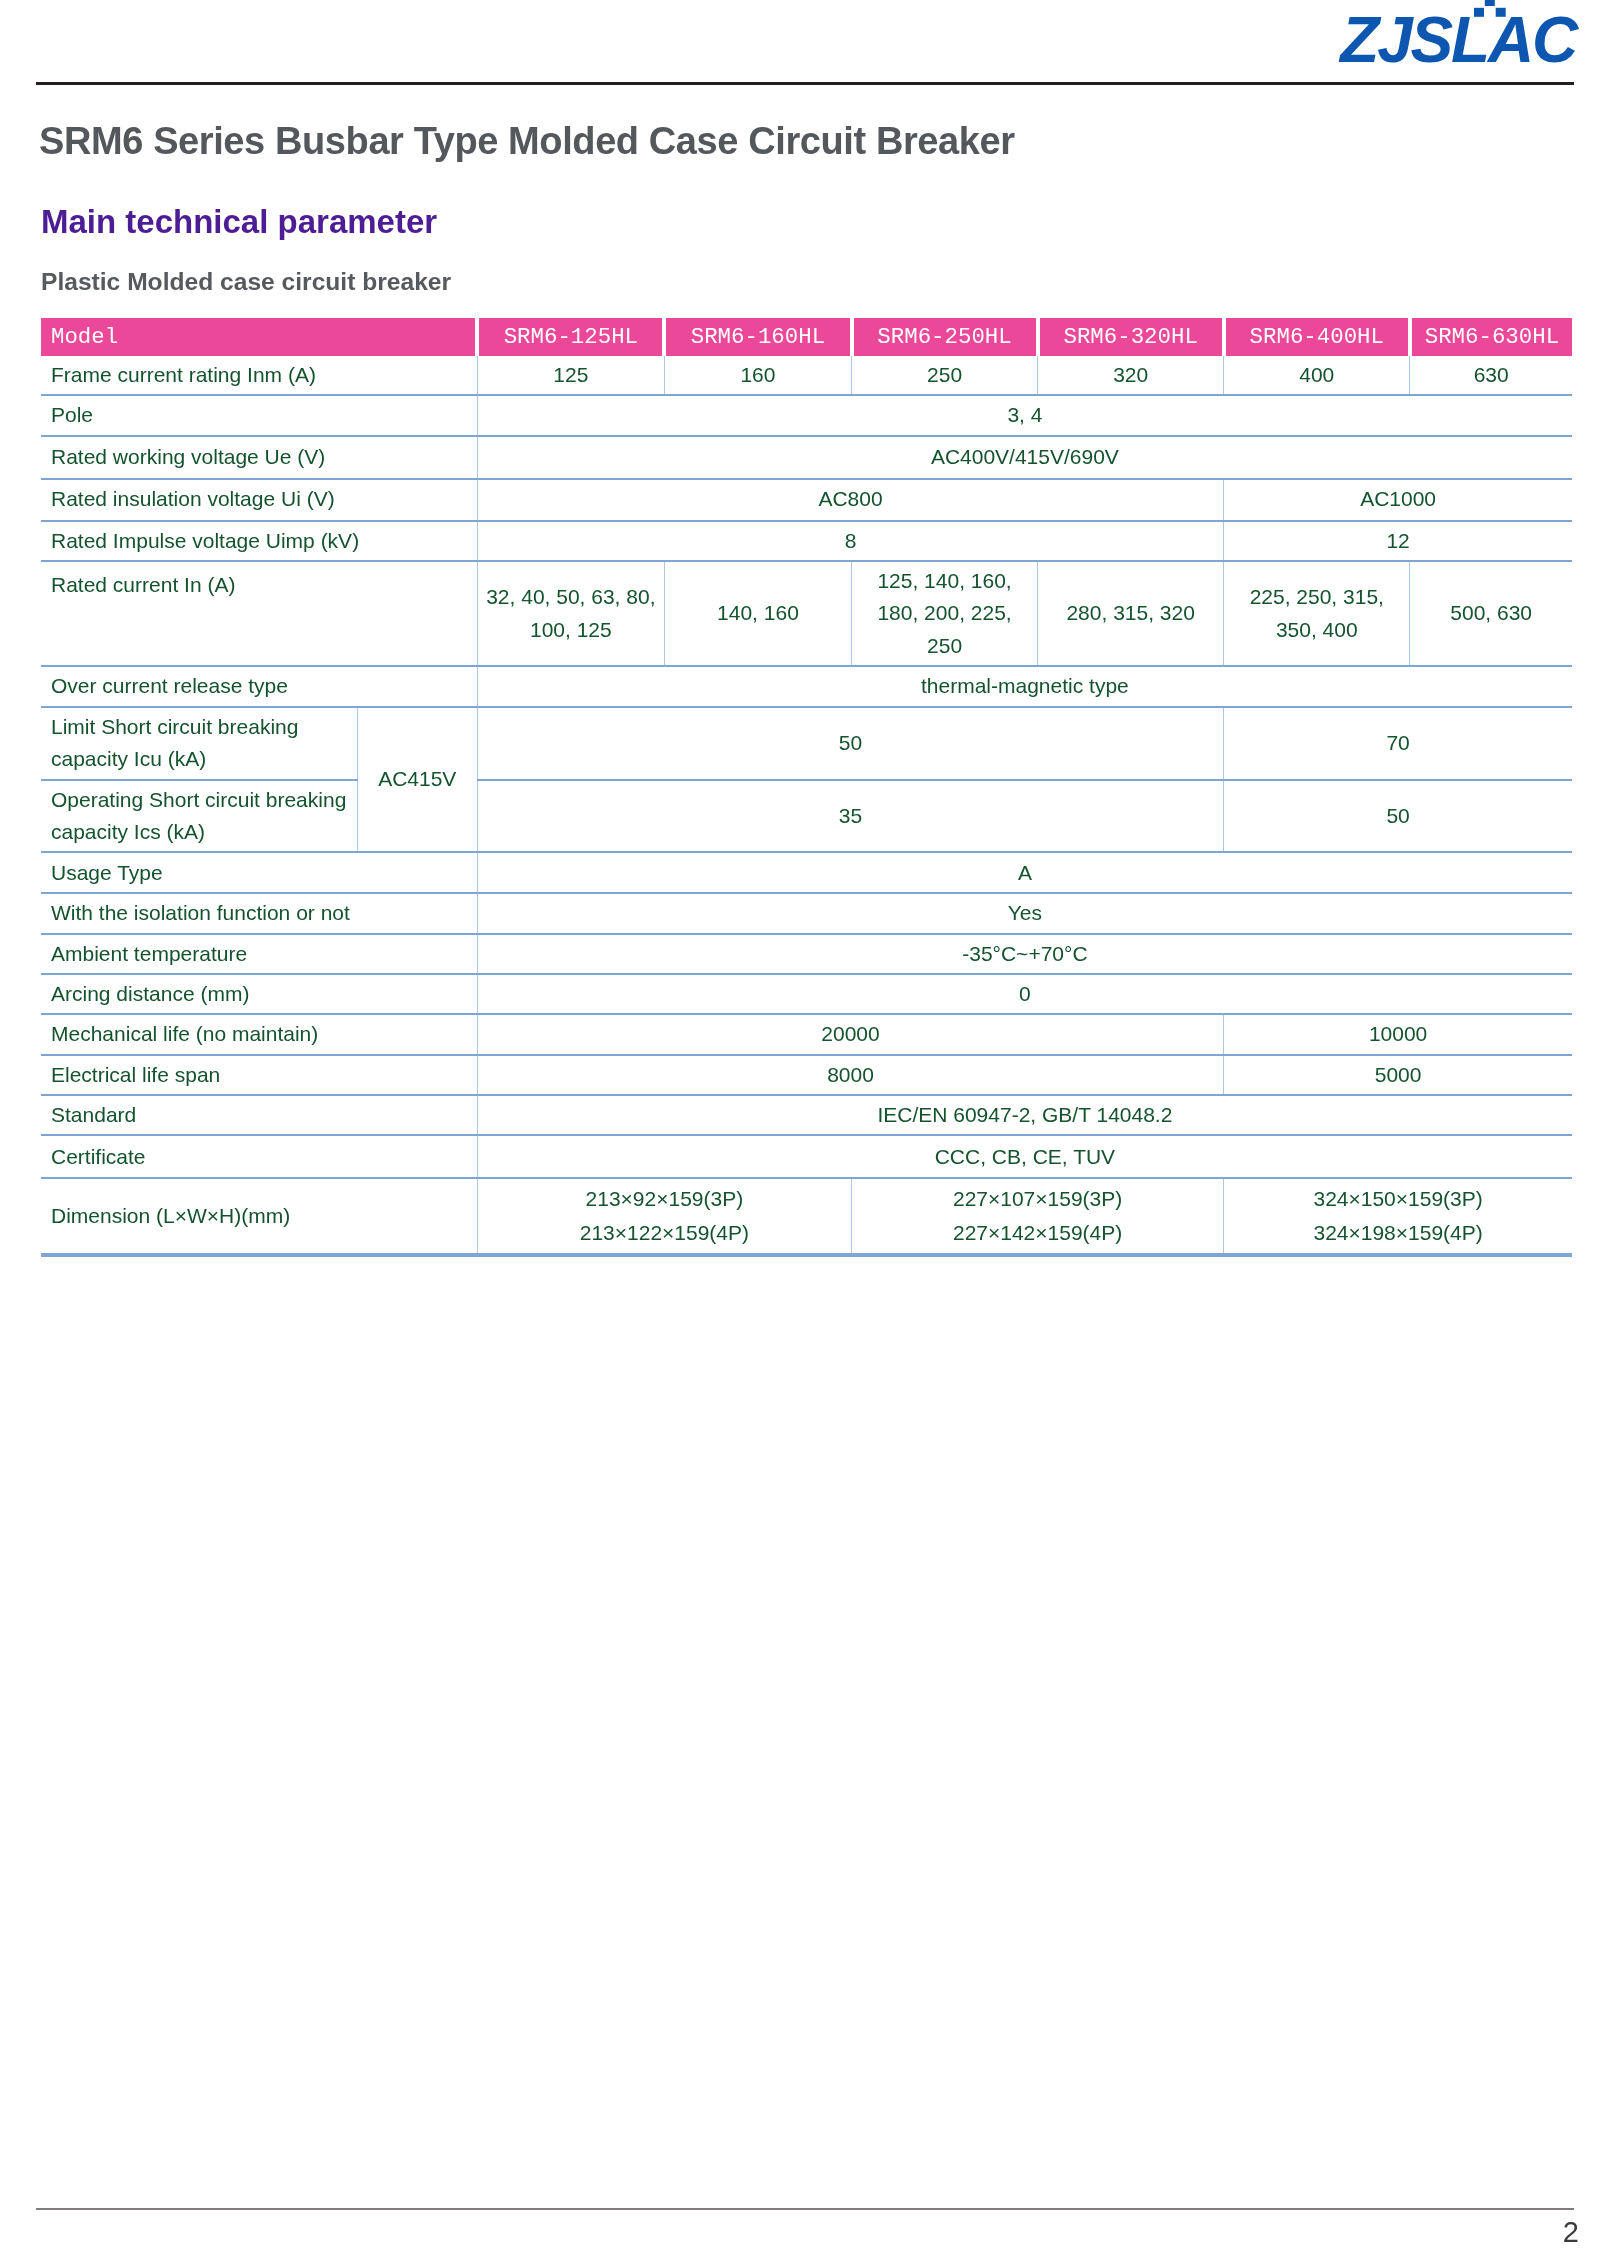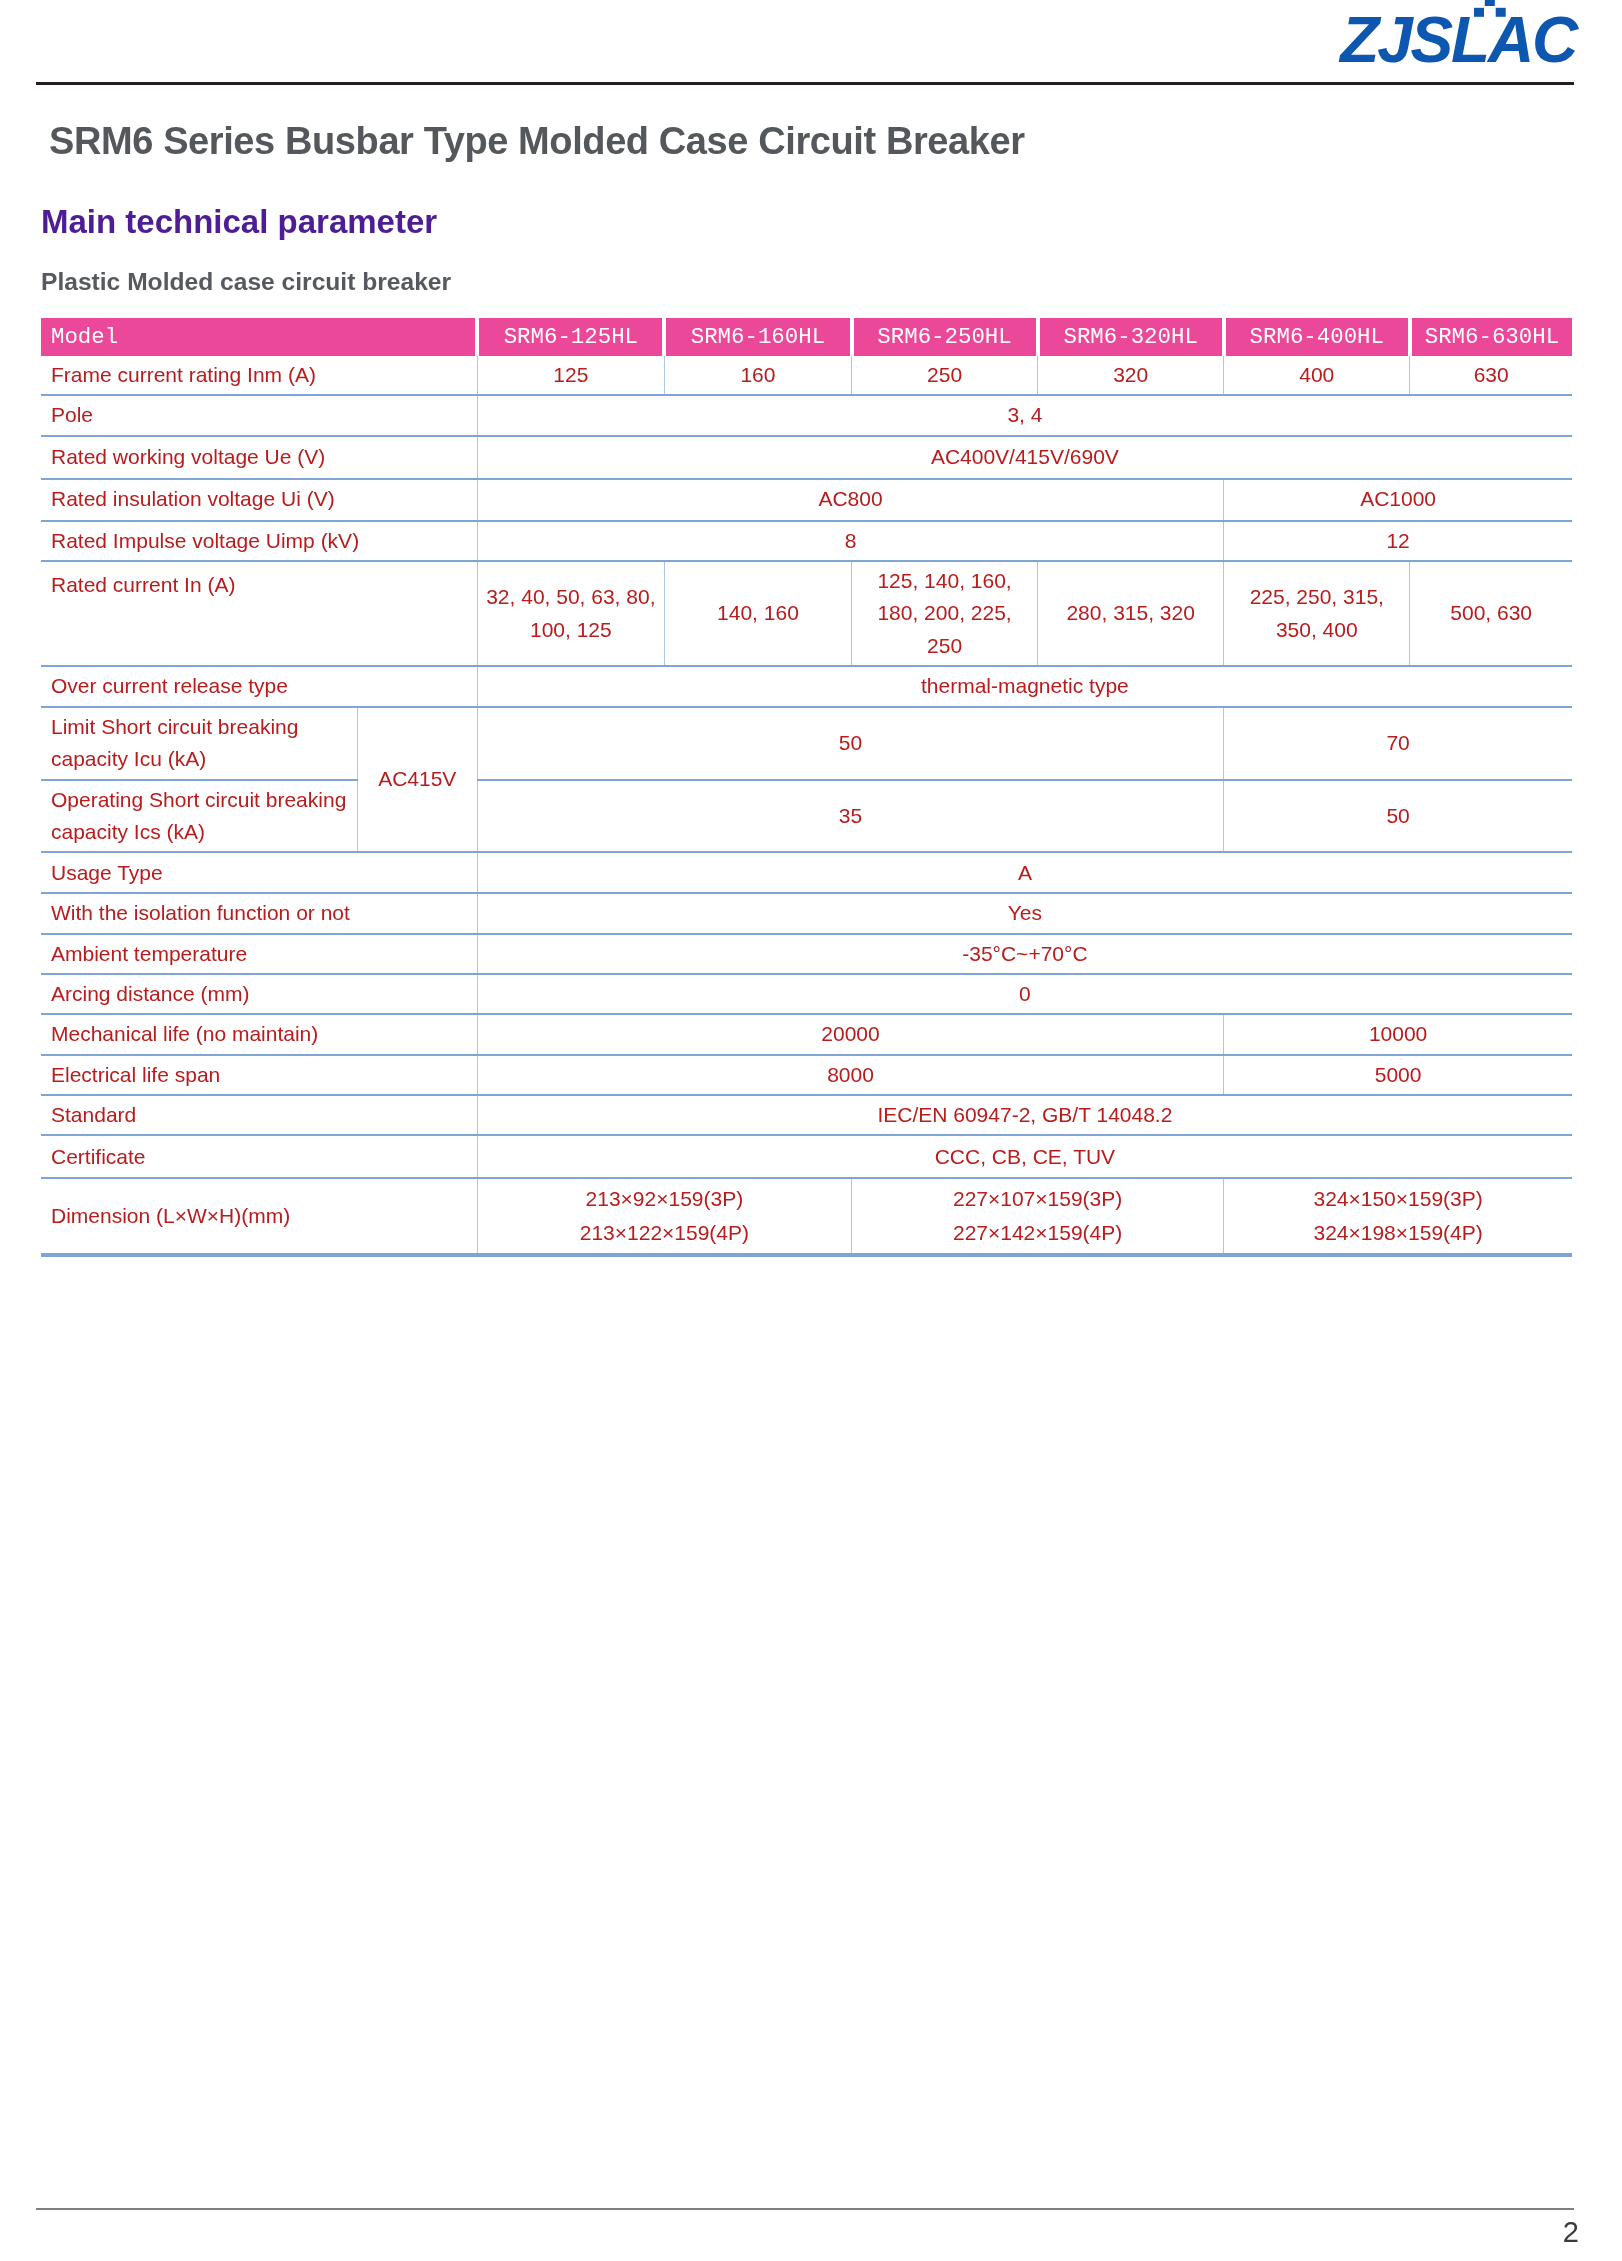--- a/index.html
+++ b/index.html
@@ -15,41 +15,41 @@
   }
   .logo-pixels {
     position:absolute; left:134px; top:-5.8px; width:9.4px; height:9.4px;
     box-shadow:10.8px 0 0 #0d57b0, 0 10.8px 0 #0d57b0, 21.7px 10.8px 0 #0d57b0;
   }
   .top-rule {
     position:absolute; left:36px; top:82px; width:1538px; height:2.9px;
     background:#261d20;
   }
   .page-title {
-    position:absolute; left:49px; top:120px; margin:0;
+    position:absolute; left:39px; top:120px; margin:0;
     font-size:38px; font-weight:bold; color:#54575b; letter-spacing:-0.4px;
     white-space:nowrap;
   }
   .section-title {
     position:absolute; left:41px; top:203px; margin:0;
     font-size:33px; font-weight:bold; color:#4c1d95; white-space:nowrap;
   }
   .subsection-title {
     position:absolute; left:41px; top:268px; margin:0;
     font-size:24.6px; font-weight:bold; color:#56595d; white-space:nowrap;
   }
   .table-wrap { position:absolute; left:41px; top:318px; }
   table { border-collapse:collapse; table-layout:fixed; width:1531px; }
   th {
     background:#ec4899; color:#ffffff; font-weight:400; font-size:22.4px;
     border-left:4.3px solid #ffffff; text-align:center; padding:2.9px 5.8px;font-family:Liberation Mono, monospace;
   }
   th.first { border-left:none; text-align:left; padding-left:10px; }
   td {
-    border-bottom:2.2px solid #7fa5d5; font-size:21px; color:#b91c1c;
+    border-bottom:2.2px solid #7fa5d5; font-size:21px; color:#14532d;
     padding:2.9px 7.2px; line-height:1.55; vertical-align:middle;
     overflow:hidden;
   }
   .lbl { text-align:left; padding-left:10px; padding-right:2.9px; }
   .val { text-align:center; }
   .vl { border-left:1.4px solid #abc8e8;margin-top:8px; }
   .top { vertical-align:top; padding-top:7.2px; }
   tr.last td { border-bottom:4.3px solid #7fa5d5; }
   .dimline { line-height:34px; }
   .bottom-rule {

